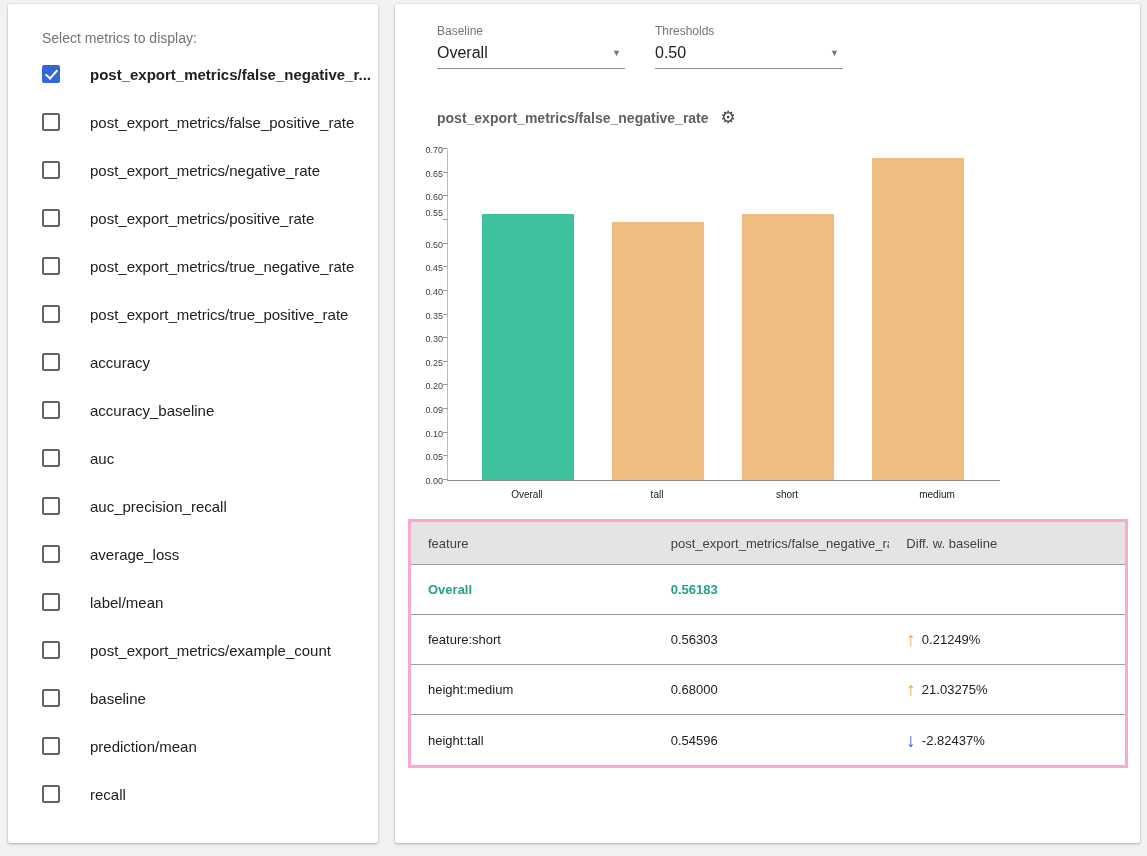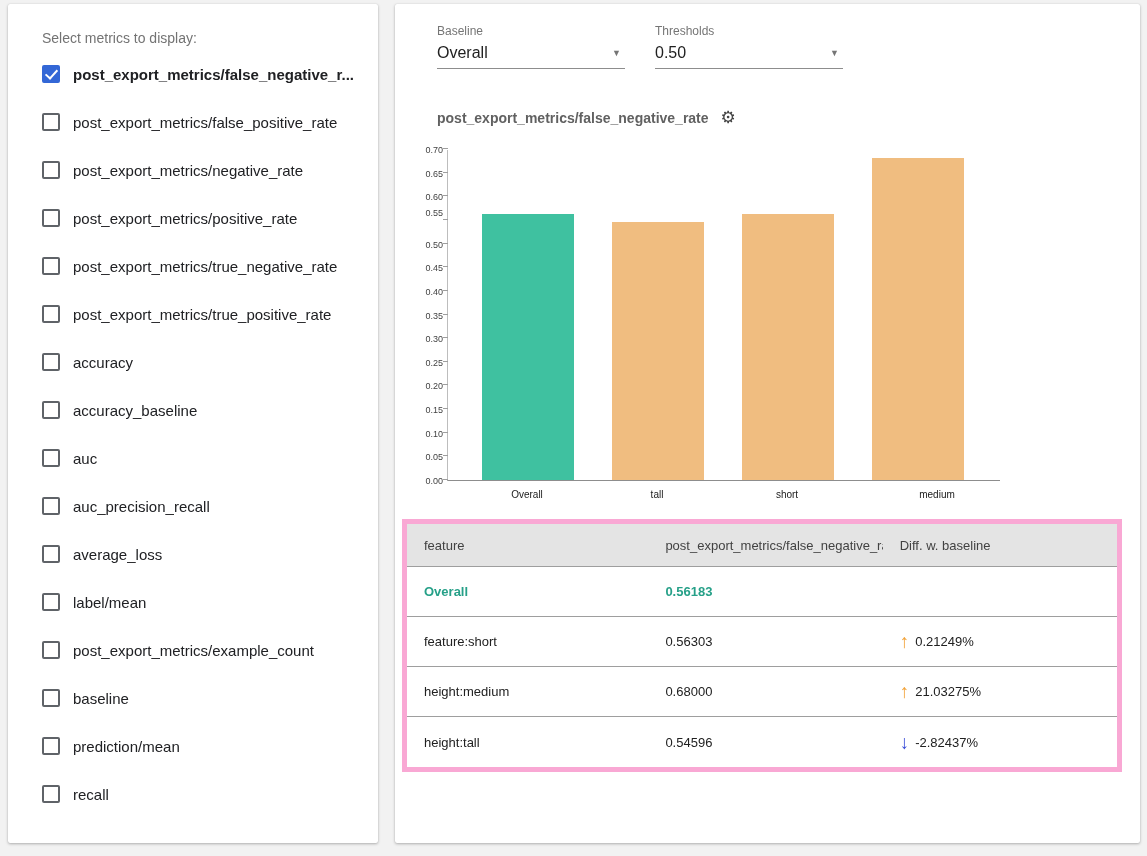--- a/index.html
+++ b/index.html
@@ -3,21 +3,21 @@
 <meta charset="utf-8">
 <style>
   * { margin:0; padding:0; box-sizing:border-box; }
   html,body { width:1147px; height:856px; background:#f2f2f2; font-family:"Liberation Sans", sans-serif; overflow:hidden; }
   .card { position:absolute; background:#fff; border-radius:2px; box-shadow:0 1px 3px rgba(0,0,0,0.28), 0 0 1px rgba(0,0,0,0.15); }
   #left-panel { left:8px; top:4px; width:370px; height:839px; padding:26px 18px 10px 34px; overflow:hidden; }
   #right-panel { left:395px; top:4px; width:745px; height:839px; padding-top:20px; overflow:hidden; }
 
   
   .panel-title { font-size:14px; color:#737373; margin-bottom:4px; }
-  .metric-item { display:flex; align-items:center; gap:13px; height:48px; cursor:pointer; }
+  .metric-item { display:flex; align-items:center; gap:30px; height:48px; cursor:pointer; }
   .checkbox { width:18px; height:18px; border:2px solid #5f6368; border-radius:2px; position:relative; flex:none; background:#fff; }
   .checkbox.checked { background:#3367d6; border-color:#3367d6; }
   .checkbox.checked::after { content:""; position:absolute; left:4px; top:0px; width:5px; height:10px; border:solid #fff; border-width:0 2px 2px 0; transform:rotate(42deg); }
   .metric-label { font-size:15px; color:#202124; white-space:nowrap; }
   .metric-label.bold { font-weight:bold; }
 
   
   .controls { display:flex; gap:30px; margin-left:42px; }
   .select-field { width:188px; cursor:pointer; }
   .select-label { font-size:12px; color:#757575; margin-bottom:6px; }
@@ -33,21 +33,21 @@
   
   .chart-wrapper { position:relative; margin:24px 0 0 10px; height:357px; width:720px; }
   .y-axis { position:absolute; left:0; top:0; width:38px; height:331px; }
   .ytick { position:absolute; left:0; right:0; text-align:right; font-size:9px; color:#424242; transform:translateY(50%); line-height:1; }
   .plot-area { position:absolute; left:42px; top:0; width:553px; height:331px; border-left:1px solid #bdbdbd; border-bottom:1px solid #8d8d8d; }
   .ytick-mark { position:absolute; left:-5px; width:5px; height:1px; background:#9e9e9e; }
   .bar { position:absolute; bottom:0; width:92px; cursor:pointer; }
   .xlabel { position:absolute; top:339px; transform:translateX(-50%); font-size:10px; color:#212121; }
 
   
-  .metrics-table { margin:12px 0 0 7px; width:720px; border:5px solid #f9a8d4; background:#fff; }
+  .metrics-table { margin:12px 0 0 13px; width:720px; border:3px solid #f9a8d4; background:#fff; }
   .thead { display:grid; grid-template-columns:34% 33% 33%; background:#e4e4e4; border-bottom:1px solid #9e9e9e; height:43px; align-items:center; }
   .thead .tcell { font-size:13px; color:#424242; }
   .trow { display:grid; grid-template-columns:34% 33% 33%; height:50px; align-items:center; border-bottom:1px solid #9e9e9e; }
   .trow:last-child { border-bottom:none; }
   .tcell { padding-left:17px; font-size:13px; color:#212121; white-space:nowrap; overflow:hidden; }
   .trow.highlight .feature, .trow.highlight .value { color:#26a088; font-weight:bold; }
   .diff { display:flex; align-items:center; gap:6px; }
   .arrow { font-size:19px; font-weight:bold; line-height:1; }
 </style>
 </head>
@@ -144,21 +144,21 @@
   <div class="chart-header">
     <span class="chart-title">post_export_metrics/false_negative_rate</span>
     <span class="gear">⚙</span>
   </div>
 
   <div class="chart-wrapper">
     <div class="y-axis">
         <div class="ytick" style="bottom: 0px;">0.00</div>
         <div class="ytick" style="bottom: 23.6429px;">0.05</div>
         <div class="ytick" style="bottom: 47.2857px;">0.10</div>
-        <div class="ytick" style="bottom: 70.9286px;">0.15</div>
+        <div class="ytick" style="bottom: 70.9286px;">0.09</div>
         <div class="ytick" style="bottom: 94.5714px;">0.20</div>
         <div class="ytick" style="bottom: 118.214px;">0.25</div>
         <div class="ytick" style="bottom: 141.857px;">0.30</div>
         <div class="ytick" style="bottom: 165.5px; margin-top: 16px;">0.35</div>
         <div class="ytick" style="bottom: 189.143px;">0.40</div>
         <div class="ytick" style="bottom: 212.786px;">0.45</div>
         <div class="ytick" style="bottom: 236.429px;">0.50</div>
         <div class="ytick" style="bottom: 268px;">0.55</div>
         <div class="ytick" style="bottom: 283.714px;">0.60</div>
         <div class="ytick" style="bottom: 307.357px;">0.65</div>

